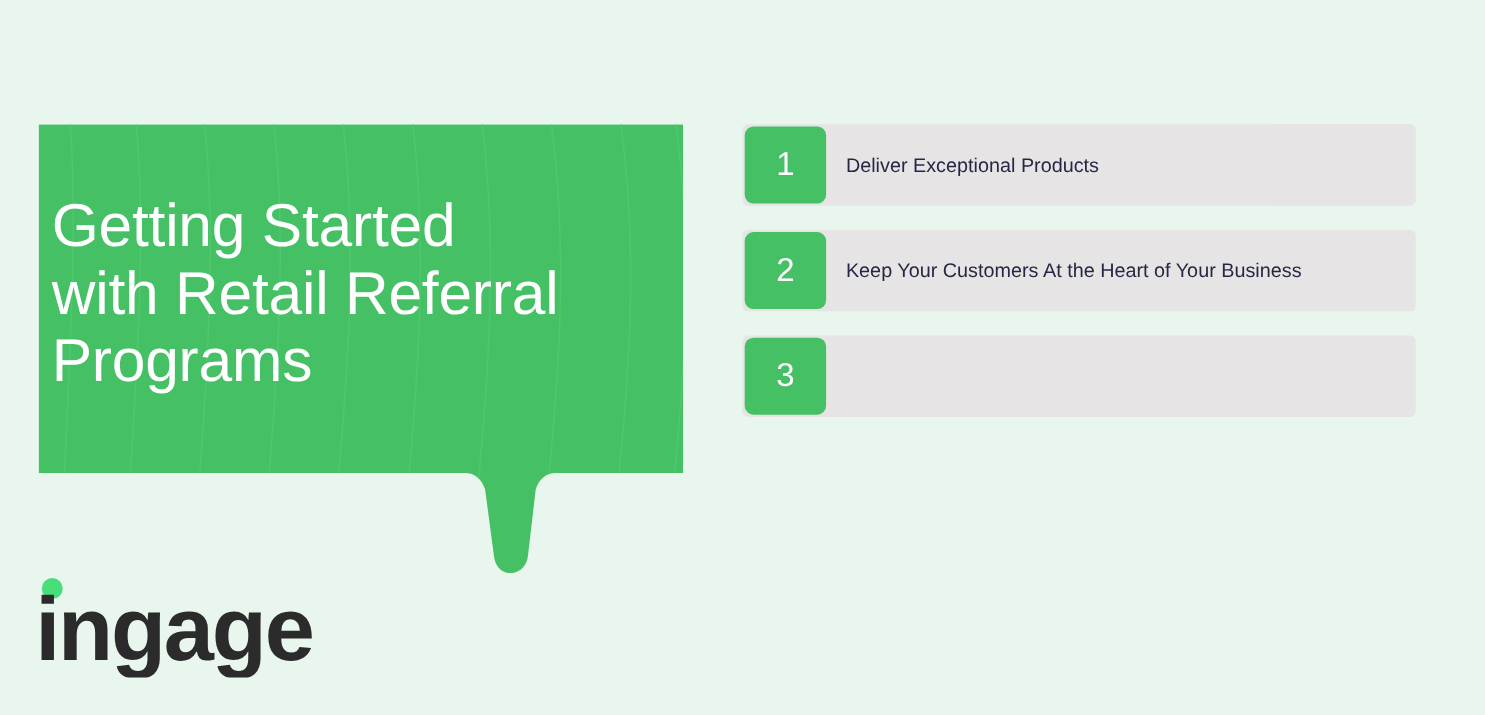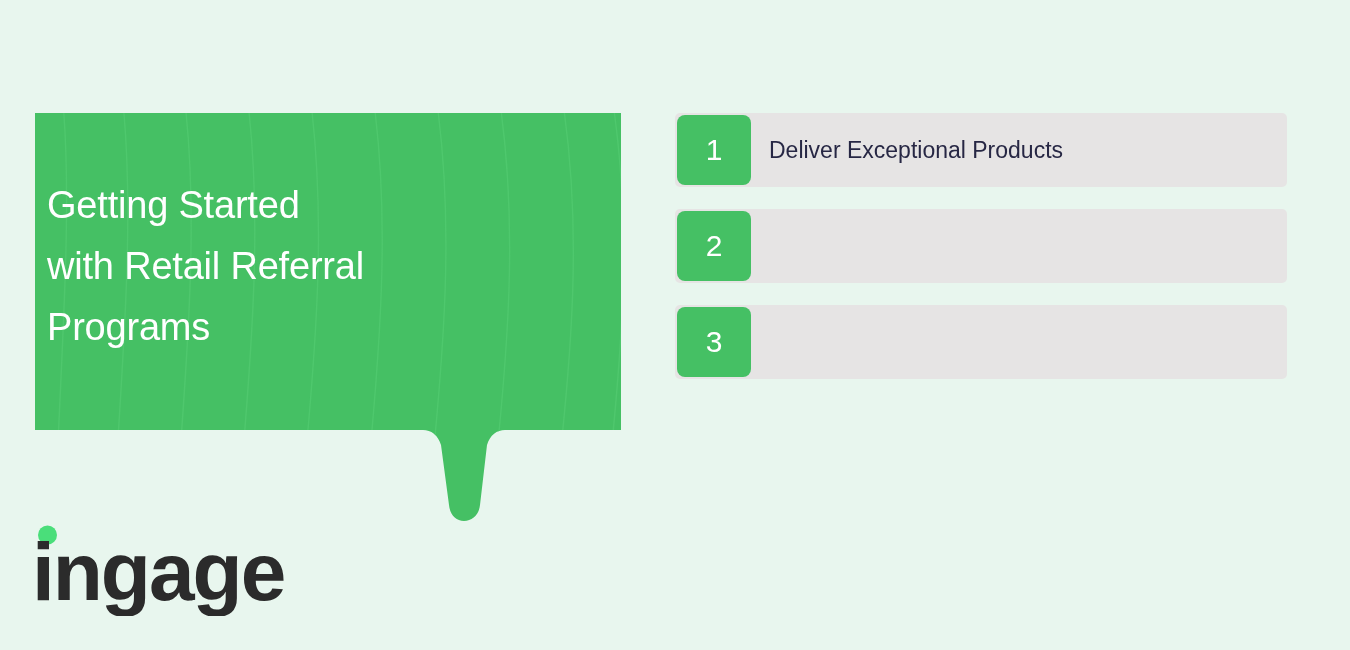--- a/index.html
+++ b/index.html
@@ -38,21 +38,21 @@
     display: block;
   }
 
   #bubble-title {
     position: absolute;
     left: 12px;
     top: 62px;
     width: 545px;
     color: #ffffff;
     font-family: "Liberation Sans", sans-serif;
-    font-size: 38px;
+    font-size: 55px;
     font-weight: 300;
     line-height: 61px;
     letter-spacing: -0.2px;
     white-space: pre-line;
   }
 
   
   #logo {
     position: absolute;
     left: 32px;
@@ -95,21 +95,21 @@
     align-items: center;
     justify-content: center;
     font-family: "Liberation Sans", sans-serif;
   }
   .step-label {
     flex: 1 1 auto;
     display: flex;
     align-items: center;
     padding: 8px 16px 8px 16px;
     color: #272744;
-    font-size: 23px;
+    font-size: 18px;
     font-weight: 400;
     line-height: 37px;
     font-family: "Liberation Sans", sans-serif;
   }
   .step-row.two-line { min-height: 74px; }
 </style>
 </head>
 <body>
 
 <div id="stage">
@@ -160,20 +160,21 @@
 
   <div id="steps">
 
     <div class="step-row">
       <div class="step-badge">1</div>
       <div class="step-label">Deliver Exceptional Products</div>
     </div>
 
     <div class="step-row two-line">
       <div class="step-badge">2</div>
+      <div class="step-label">Keep Your Customers At the Heart of Your Business</div>
     </div>
 
     <div class="step-row">
       <div class="step-badge">3</div>
     </div>
 
   </div>
 
 </div>
 

